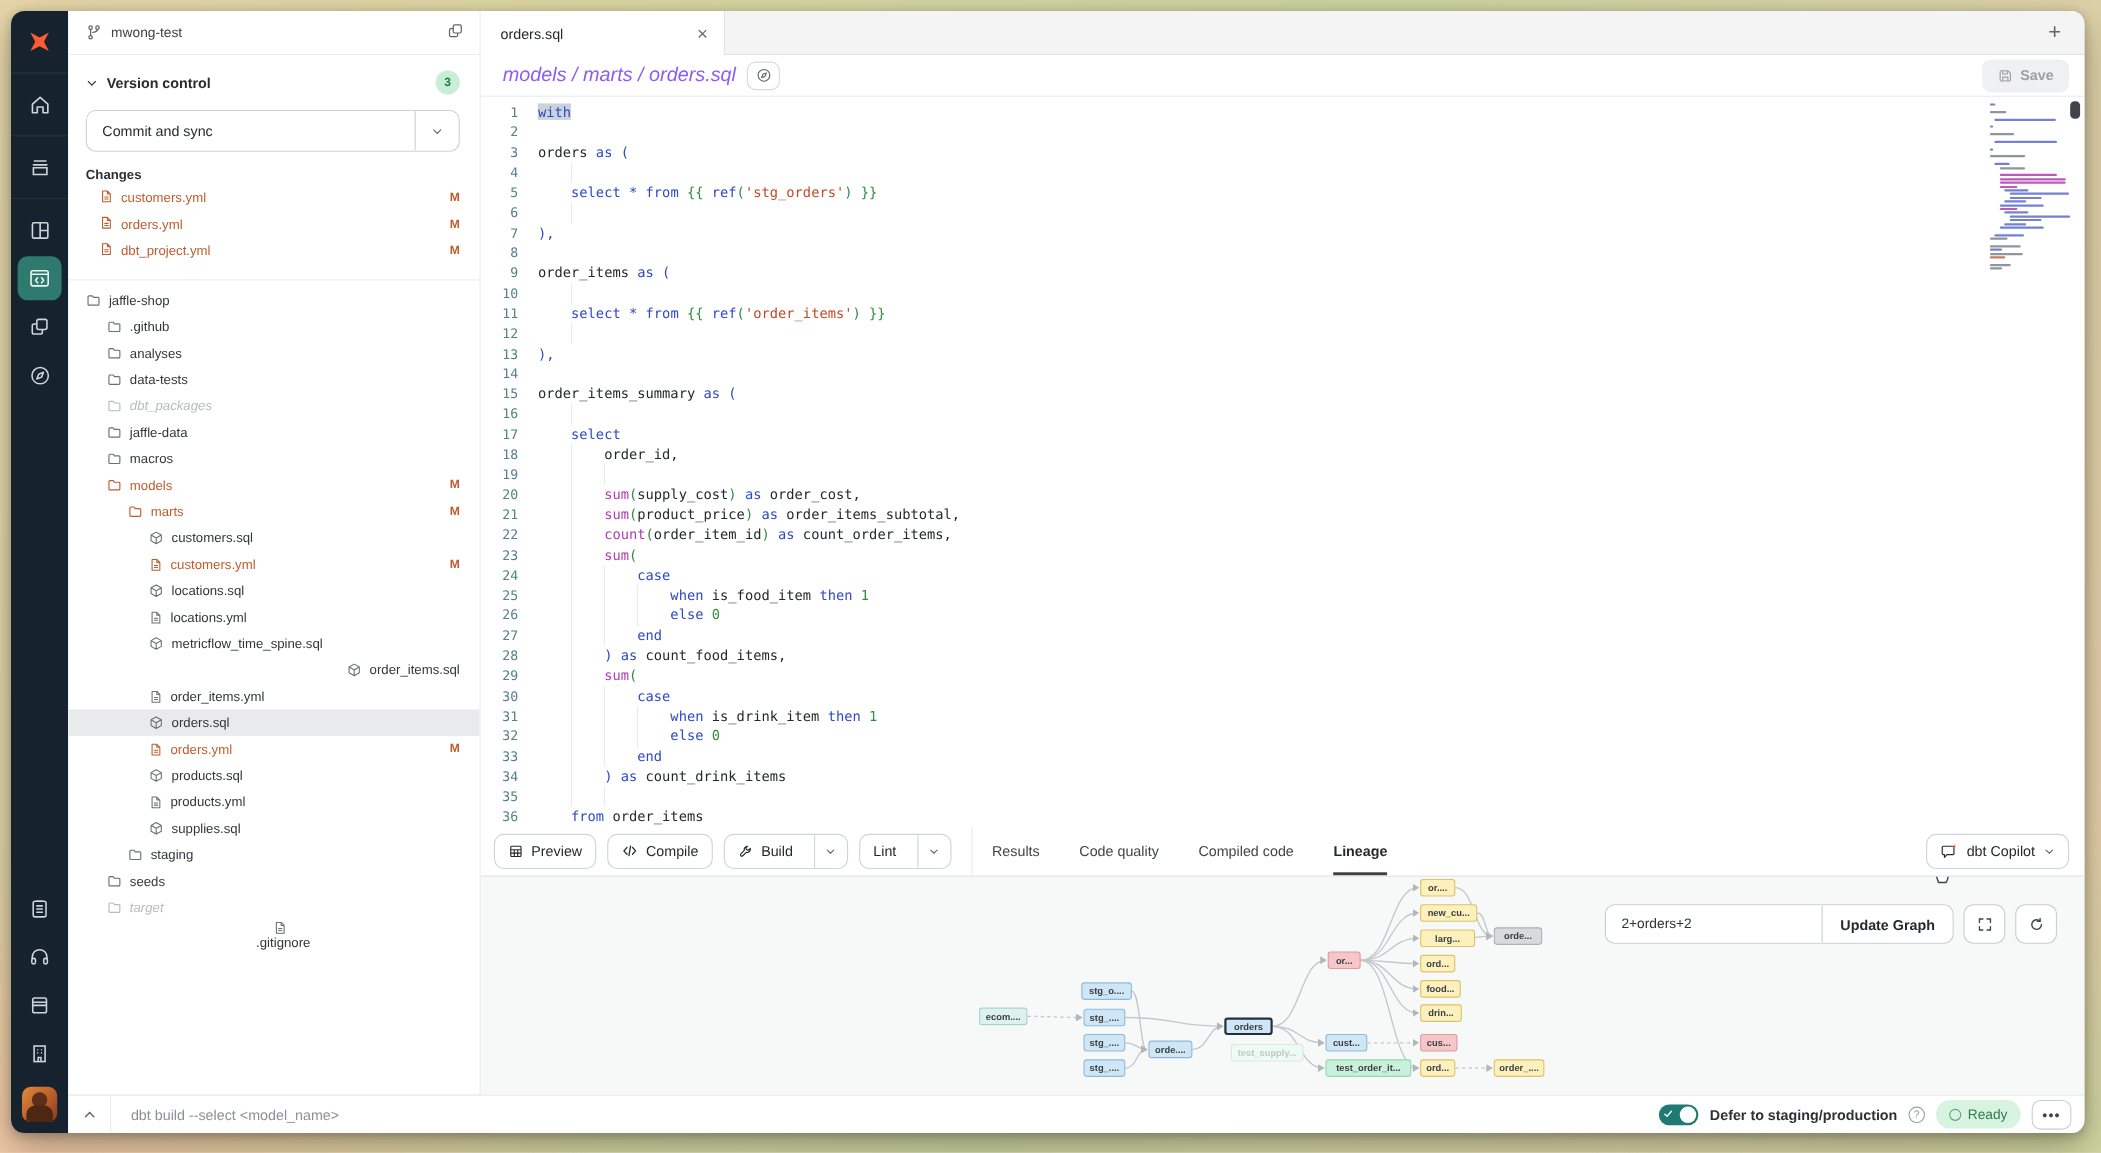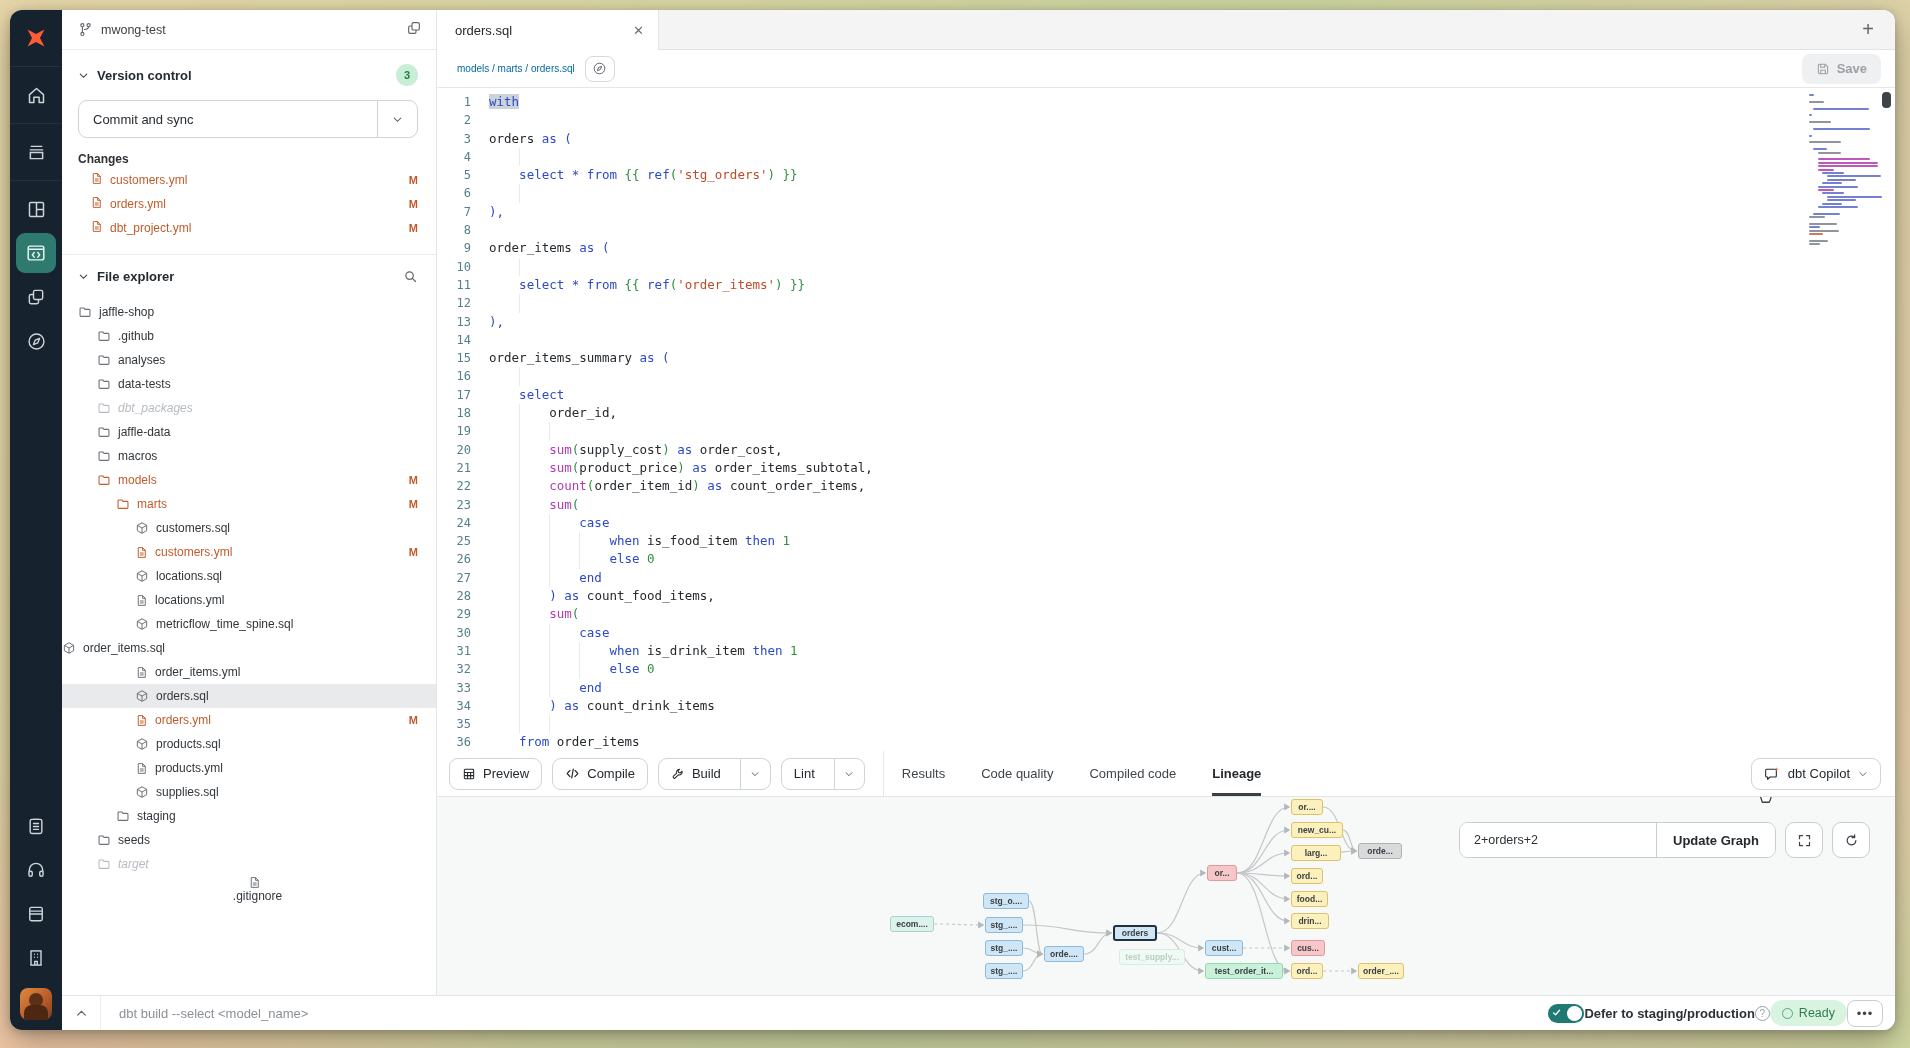--- a/index.html
+++ b/index.html
@@ -56,21 +56,21 @@
   .tree-row .st { margin-left:auto; font-weight:bold; font-size:11px; color:#bf5b2b; }
   
   .main { flex:1; display:flex; flex-direction:column; min-width:0; }
   .row { flex:1; display:flex; min-height:0; }
   .content { flex:1; display:flex; flex-direction:column; min-width:0; position:relative; }
   .tabbar { height:40px; flex:none; background:#f3f4f3; display:flex; align-items:stretch; border-bottom:1px solid #e2e3e3; }
   .tab { width:222px; background:#fff; border-right:1px solid #e2e3e3; display:flex; align-items:center; padding:0 14px 0 18px; font-size:13px; color:#24292e; margin-bottom:-1px; cursor:pointer; }
   .tab .x { margin-left:auto; color:#6b7076; font-size:13px; cursor:pointer; }
   .tab-plus { margin-left:auto; width:54px; display:flex; align-items:center; justify-content:center; color:#5f656b; font-size:20px; cursor:pointer; }
   .crumbbar { height:38px; flex:none; background:#fff; border-bottom:1px solid #e6e7e8; display:flex; align-items:center; padding:0 14px 0 20px; }
-  .crumb { font-size:10px; color:#0369a1; }
+  .crumb { font-size:18px; color:#8b5cf6;font-style:italic; }
   .compass-btn { margin-left:10px; width:30px; height:26px; border:1px solid #d6dadd; border-radius:8px; display:flex; align-items:center; justify-content:center; cursor:pointer; background:#fff; }
   .save-btn { margin-left:auto; height:30px; padding:0 14px; background:#eff0f1; border-radius:8px; display:flex; align-items:center; gap:7px; color:#9aa0a6; font-size:13px; font-weight:bold; cursor:default; }
   
   .editor { flex:1; position:relative; background:#fff; overflow:hidden; font-family:"DejaVu Sans Mono", monospace; }
   .code { padding-top:5px; }
   .code-line { display:flex; height:18.3px; line-height:18.3px; font-size:12.5px; white-space:pre; position:relative; }
   .ln { width:52px; flex:none; text-align:right; padding-right:18px; color:#53808a; font-size:12px; user-select:none; }
   .lc { position:relative; flex:1; color:#24292e; }
   .guide { position:absolute; top:0; bottom:0; width:1px; background:#e9eaec; }
   .t-k { color:#2d49c7; } .t-f { color:#b23bb2; } .t-s { color:#c14a28; } .t-n { color:#2f8f3f; } .t-g { color:#2f8f3f; }
@@ -107,21 +107,21 @@
   .sel-ctl input { border:none; outline:none; width:196px; padding:0 14px; font-size:12.5px; color:#2b3135; font-family:"Liberation Sans",sans-serif; }
   .sel-ctl .upd { border-left:1px solid #c9cdd1; display:flex; align-items:center; padding:0 16px; font-size:13px; font-weight:bold; color:#24292e; cursor:pointer; background:#fff; }
   .icon-btn { width:38px; height:36px; border:1px solid #c9cdd1; border-radius:9px; background:#fff; display:flex; align-items:center; justify-content:center; cursor:pointer; }
   .hand-cursor { position:absolute; top:-14px; right:118px; z-index:5; }
   
   .bottombar { height:35px; flex:none; background:#fff; border-top:1px solid #e3e4e5; display:flex; align-items:center; }
   .bb-chev { width:38px; display:flex; align-items:center; justify-content:center; cursor:pointer; }
   .bb-div { width:1px; height:100%; background:#ececec; }
   .bb-input { flex:1; border:none; outline:none; font-size:13px; padding:0 18px; color:#2b3135; font-family:"Liberation Sans",sans-serif; background:transparent; }
   .bb-input::placeholder { color:#8a9096; }
-  .bb-right { display:flex; align-items:center; padding-right:12px; }
+  .bb-right { display:flex; align-items:center; gap:10px; padding-right:12px; }
   .toggle { width:36px; height:19px; border-radius:10px; background:#1e7a73; position:relative; cursor:pointer; flex:none; }
   .toggle .knob { position:absolute; right:2px; top:2px; width:15px; height:15px; border-radius:50%; background:#fff; }
   .toggle svg { position:absolute; left:4px; top:4.5px; }
   .defer-lbl { font-size:13px; font-weight:bold; color:#2b3135; }
   .help { width:15px; height:15px; border-radius:50%; border:1px solid #9aa0a6; color:#9aa0a6; font-size:10px; display:flex; align-items:center; justify-content:center; cursor:pointer; }
   .ready { background:#d9f3e1; color:#2f7d4f; border-radius:13px; height:26px; display:flex; align-items:center; gap:6px; padding:0 12px; font-size:12.5px; cursor:pointer; }
   .ready .dot { width:11px; height:11px; border-radius:50%; border:1.5px solid #58a87c; }
   .dots-btn { width:36px; height:27px; border:1px solid #c9cdd1; border-radius:8px; display:flex; align-items:center; justify-content:center; color:#3f454b; font-size:13px; letter-spacing:1px; cursor:pointer; background:#fff; }
 </style>
 </head>
@@ -266,34 +266,20 @@
             <div class="chg-row">
               <span><svg width="13" height="13" viewBox="0 0 24 24" fill="none" stroke="#bf5b2b" stroke-width="1.8" stroke-linejoin="round">
                   <path d="M6 3 H14 L19 8 V21 H6 Z M14 3 V8 H19 M9 13 H16 M9 16.5 H16"></path>
                 </svg></span>
     <span class="nm">dbt_project.yml</span>
     <span class="st">M</span>
             </div>
           </div>
 
         <div class="fe-wrap">
-          <div class="section-head">
-            <span class="chev">
-              <svg width="11" height="11" viewBox="0 0 24 24" fill="none" stroke="#3c4247" stroke-width="2.4" stroke-linecap="round">
-                  <path d="M5 9 L12 16 L19 9"></path>
-                </svg>
-            </span>
-            <span>File explorer</span>
-            <span class="search">
-              <svg width="15" height="15" viewBox="0 0 24 24" fill="none" stroke="#5f656b" stroke-width="1.9">
-                  <circle cx="10.5" cy="10.5" r="6"></circle>
-                  <line x1="15" y1="15" x2="20" y2="20" stroke-linecap="round"></line>
-                </svg>
-            </span>
-          </div>
           <div class="tree" id="file-tree">
               <div class="tree-row" style="padding-left: 16px;">
                 <span class="ic">
                   <svg width="14" height="14" viewBox="0 0 24 24" fill="none" stroke="#6b7076" stroke-width="1.8" stroke-linejoin="round">
                     <path d="M3.5 7 V18 A1.5 1.5 0 0 0 5 19.5 H19 A1.5 1.5 0 0 0 20.5 18 V9 A1.5 1.5 0 0 0 19 7.5 H12 L10 5 H5 A1.5 1.5 0 0 0 3.5 6.5 Z"></path>
                   </svg>
                 </span>
     <span>jaffle-shop</span>
               </div>
               <div class="tree-row" style="padding-left: 35px;">
@@ -396,21 +382,21 @@
     <span>locations.yml</span>
               </div>
               <div class="tree-row" style="padding-left: 73px;">
                 <span class="ic">
                   <svg width="14" height="14" viewBox="0 0 24 24" fill="none" stroke="#6b7076" stroke-width="1.7" stroke-linejoin="round">
                     <path d="M12 3 L20 7.5 V16.5 L12 21 L4 16.5 V7.5 Z M4 7.5 L12 12 L20 7.5 M12 12 V21"></path>
                   </svg>
                 </span>
     <span>metricflow_time_spine.sql</span>
               </div>
-              <div class="tree-row" style="">
+              <div class="tree-row" style="padding-left: 73px; justify-content: flex-end;">
                 <span class="ic">
                   <svg width="14" height="14" viewBox="0 0 24 24" fill="none" stroke="#6b7076" stroke-width="1.7" stroke-linejoin="round">
                     <path d="M12 3 L20 7.5 V16.5 L12 21 L4 16.5 V7.5 Z M4 7.5 L12 12 L20 7.5 M12 12 V21"></path>
                   </svg>
                 </span>
     <span>order_items.sql</span>
               </div>
               <div class="tree-row" style="padding-left: 73px;">
                 <span class="ic">
                   <svg width="13" height="13" viewBox="0 0 24 24" fill="none" stroke="#6b7076" stroke-width="1.8" stroke-linejoin="round">

